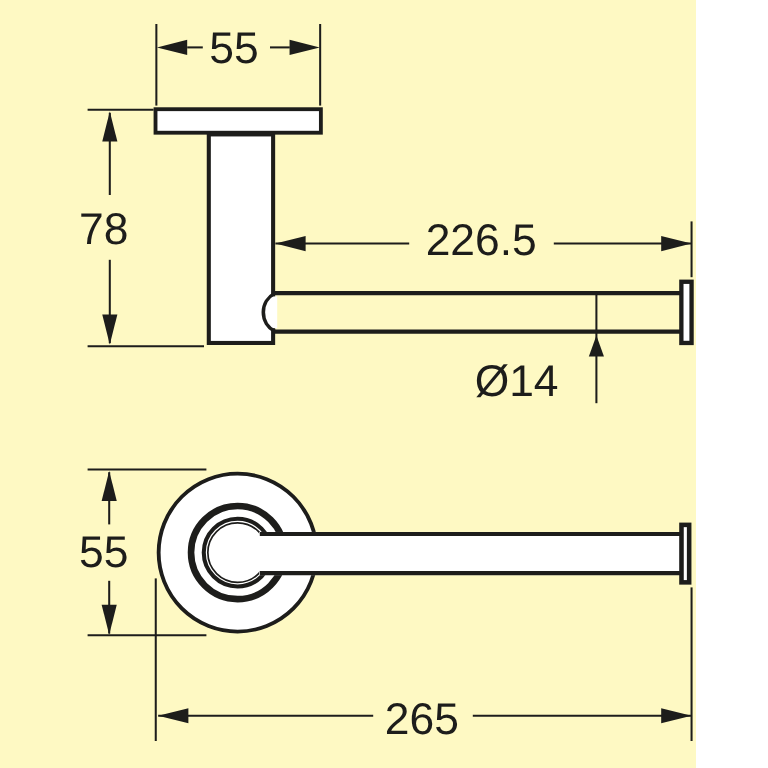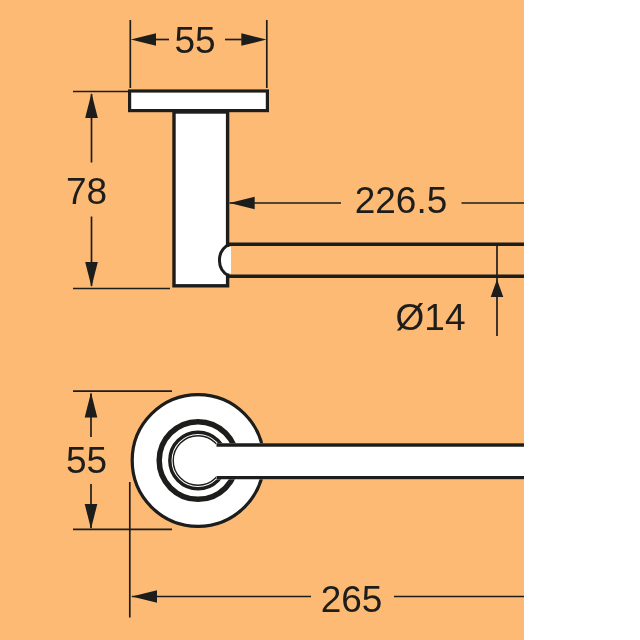--- a/index.html
+++ b/index.html
@@ -1,20 +1,20 @@
 <!DOCTYPE html>
 <html><head>
 <meta charset="utf-8">
 <style>
   html, body { margin: 0; padding: 0; background: #ffffff; }
   .canvas {
     position: relative;
-    width: 524px;
+    width: 580px;
     height: 640px;
-    background: #fdba74;
+    background: #fef9c3;
     overflow: hidden;
   }
   svg { display: block; }
   .dim-text {
     font-family: "Liberation Sans", "DejaVu Sans", sans-serif;
     font-size: 37px;
     fill: #1d1d1b;
   }
   .thin  { stroke: #1d1d1b; stroke-width: 1.7; fill: none; }
   .arrow { fill: #1d1d1b; stroke: none; }

